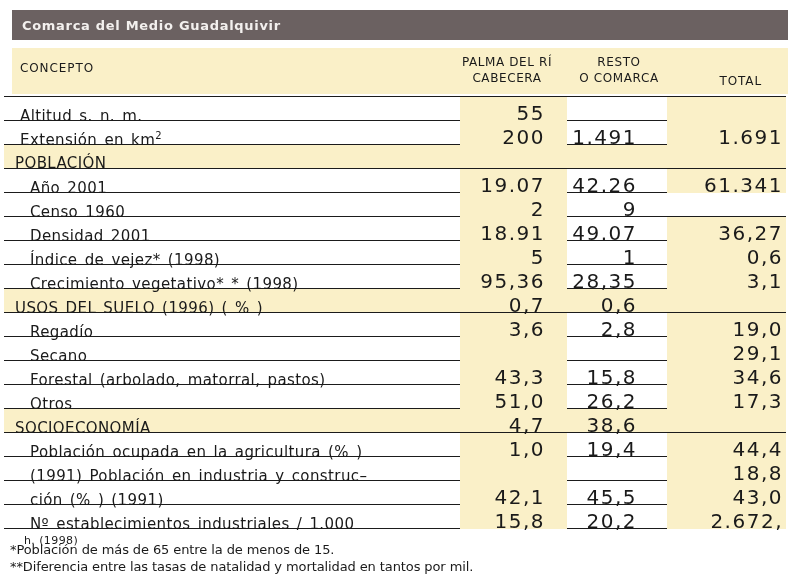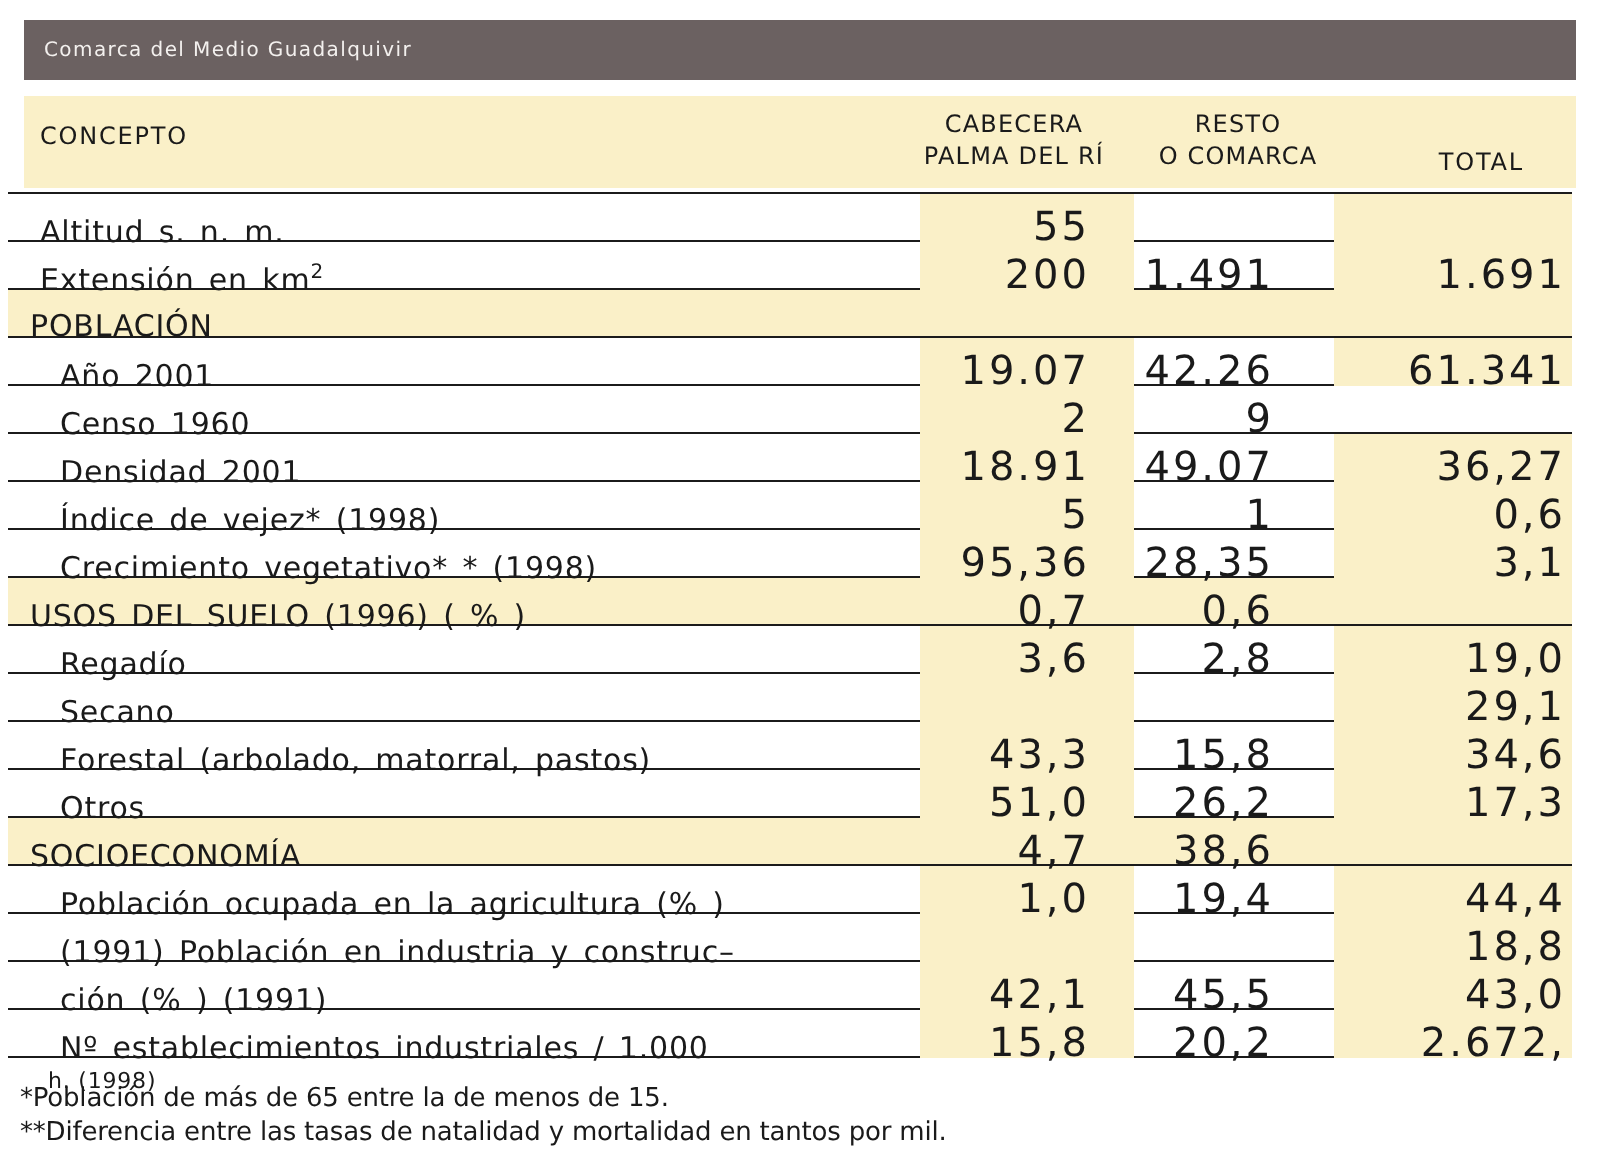--- a/index.html
+++ b/index.html
@@ -16,21 +16,21 @@
   }
   #page{position:relative;width:800px;height:588px;overflow:hidden;background:#ffffff;}
 
   
   #titlebar{
     position:absolute;left:12px;top:10px;width:776px;height:30px;
     background:var(--title-bar);display:flex;align-items:center;
     padding-left:10px;box-sizing:border-box;
   }
   #titlebar .title-text{
-    color:var(--title-text);font-size:10px;font-weight:normal;letter-spacing:0.7px;
+    color:var(--title-text);font-size:13px;font-weight:bold;letter-spacing:0.7px;
   }
 
   
   #band{
     position:absolute;left:12px;top:48px;width:776px;height:46px;
     background:var(--band);
   }
   #h-concepto{position:absolute;left:8px;top:13px;font-size:12px;letter-spacing:0.9px;}
   .hcol{position:absolute;top:6px;font-size:12px;letter-spacing:0.6px;line-height:16px;text-align:center;}
   .hcol span{display:block;}
@@ -71,22 +71,22 @@
 
 <div id="page">
 
   <div id="titlebar">
     <span class="title-text">Comarca del Medio Guadalquivir</span>
   </div>
 
   <div id="band">
     <span id="h-concepto">CONCEPTO</span>
     <div id="h-col1" class="hcol">
+      <span>PALMA DEL RÍ</span>
       <span>CABECERA</span>
-      <span>PALMA DEL RÍ</span>
     </div>
     <div id="h-col2" class="hcol">
       <span>RESTO</span>
       <span>O COMARCA</span>
     </div>
     <span id="h-total">TOTAL</span>
   </div>
 
   <div id="rows">
       <div class="row">

